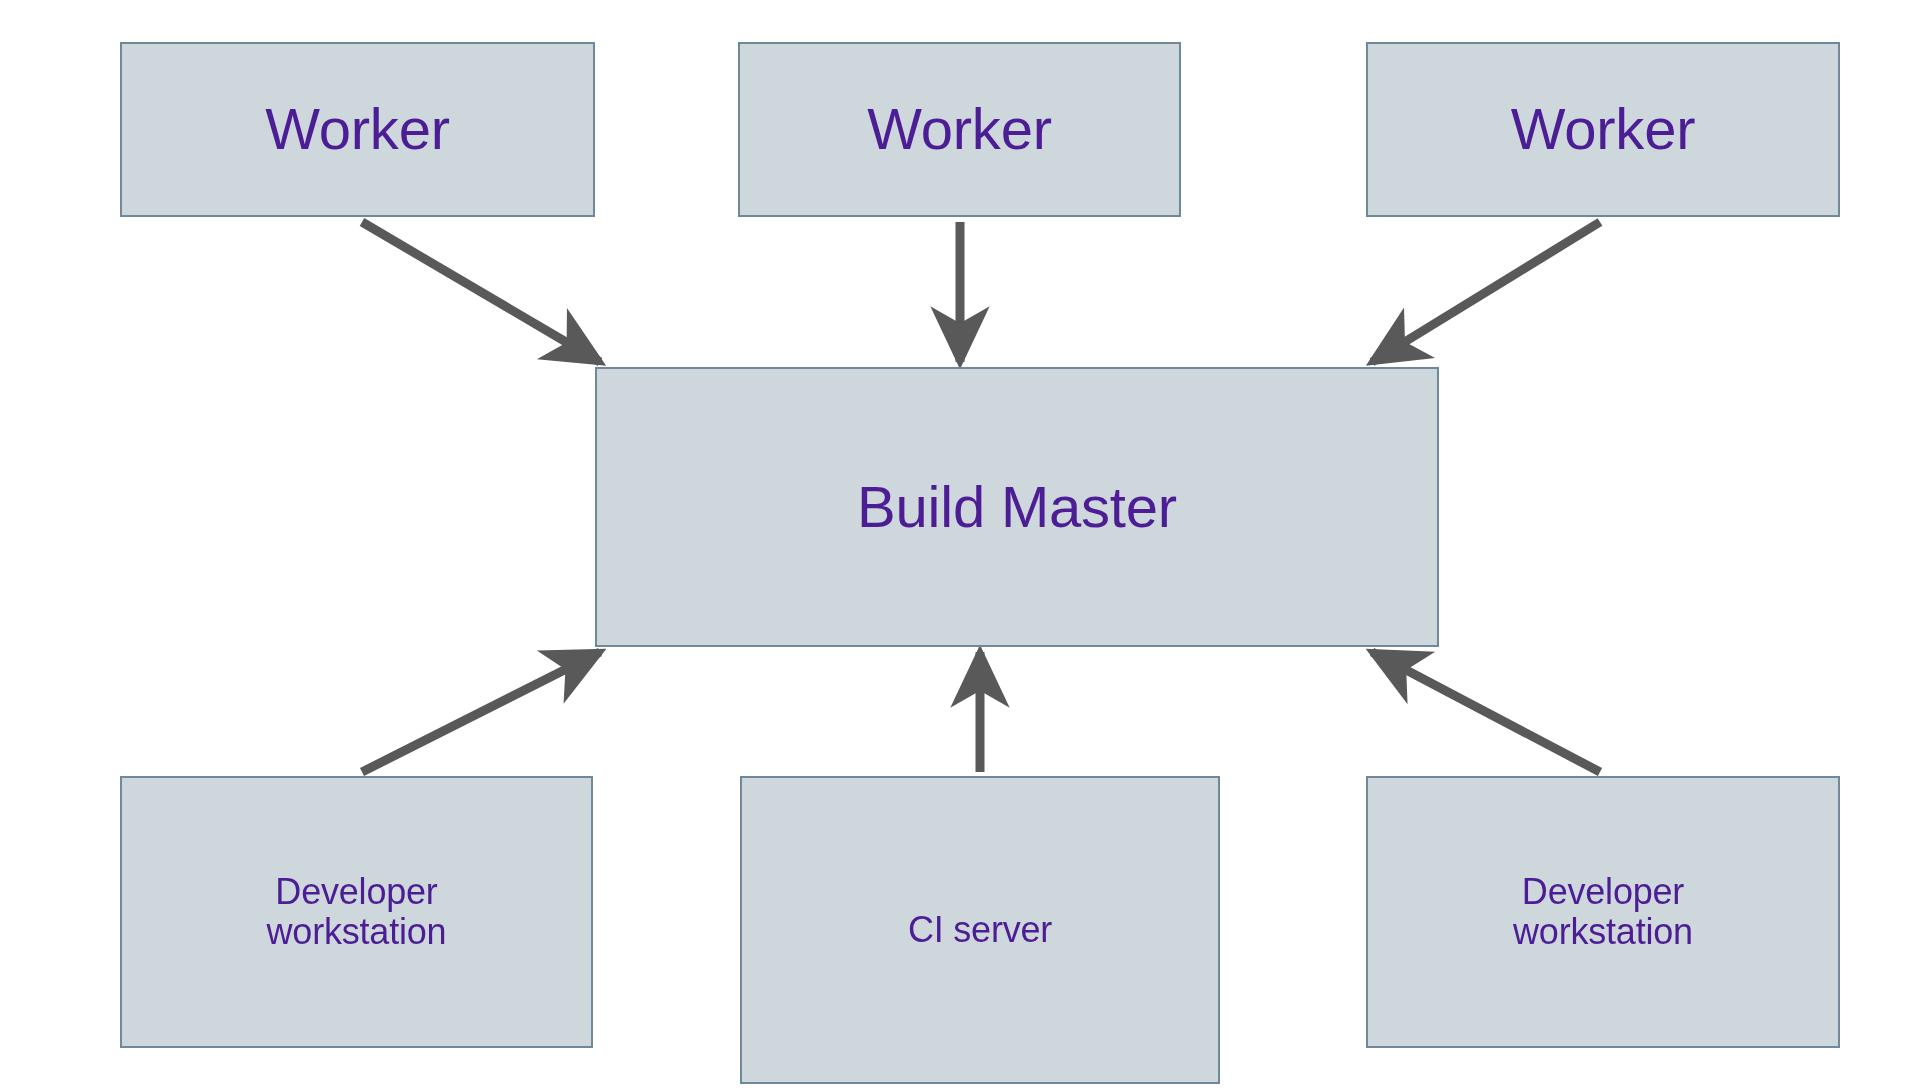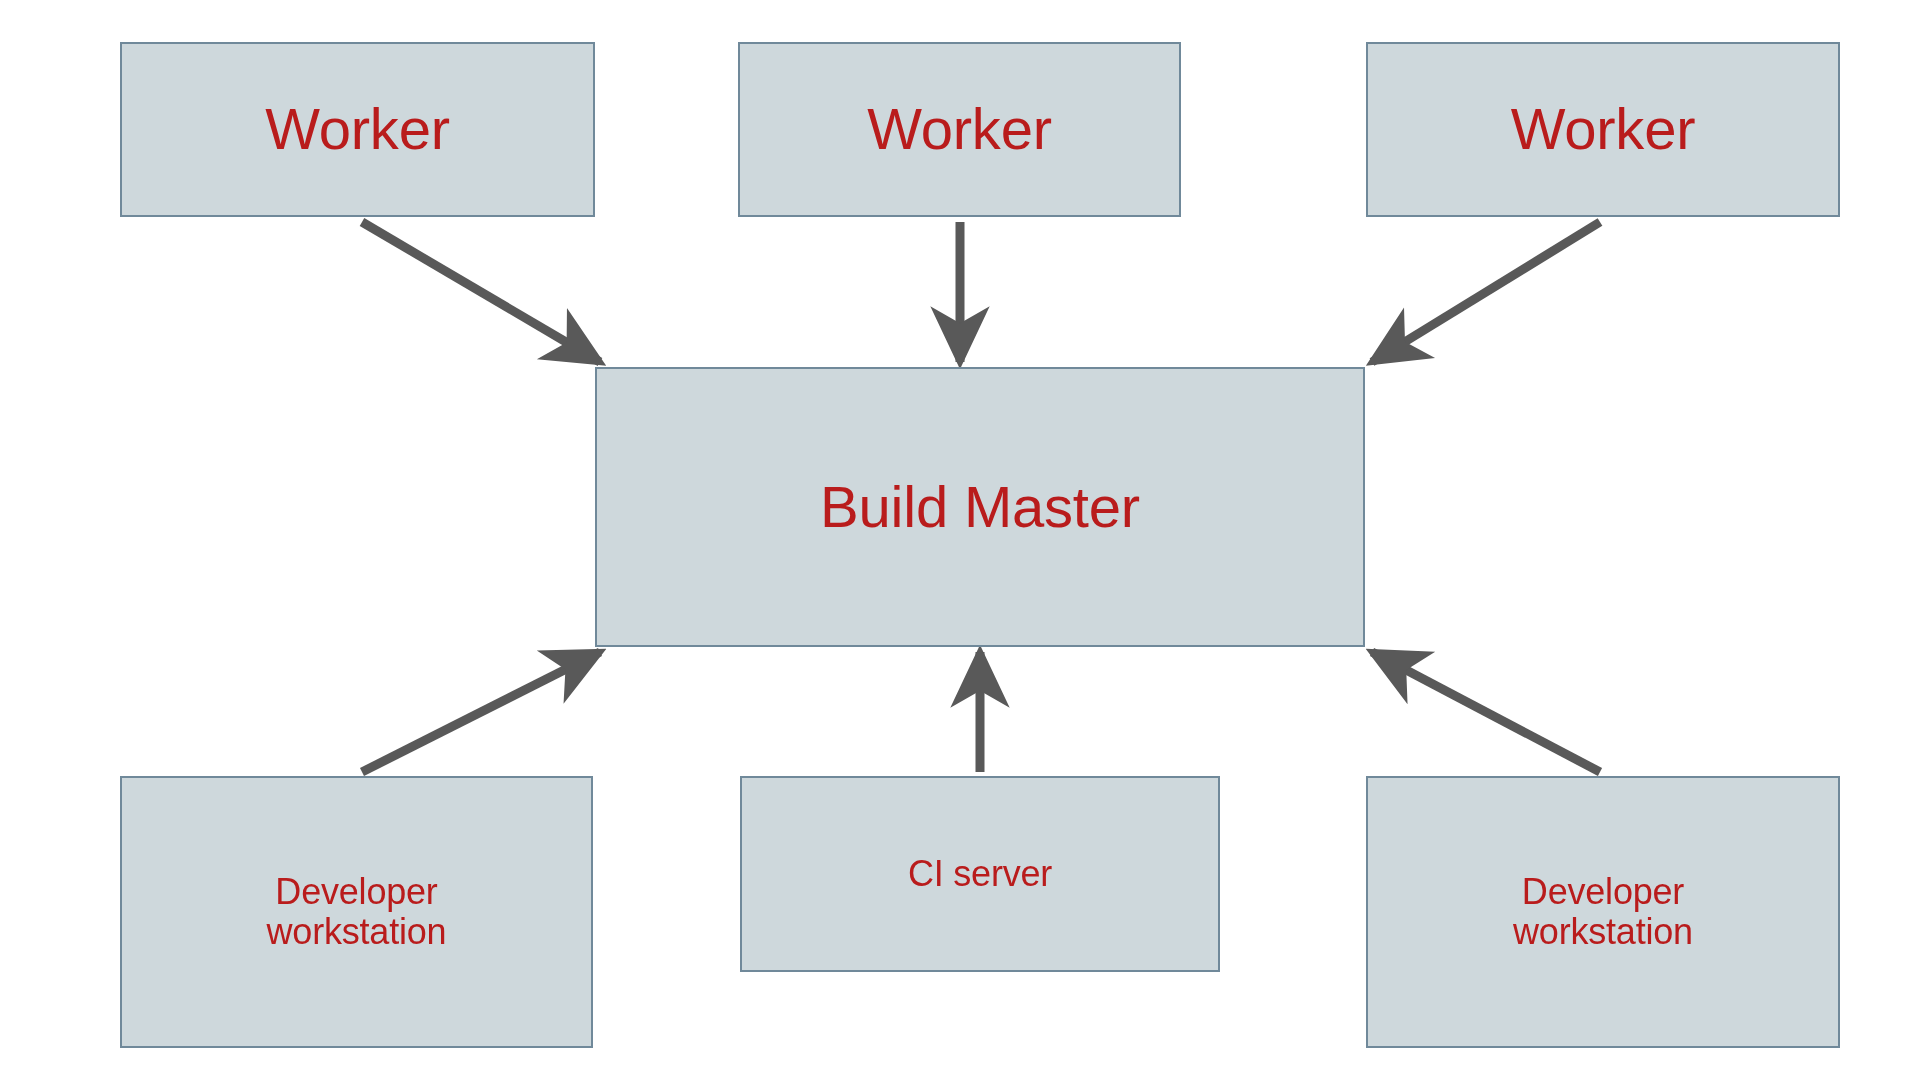--- a/index.html
+++ b/index.html
@@ -33,21 +33,21 @@
     display: flex;
     align-items: center;
     justify-content: center;
     text-align: center;
     color: #000000;
     z-index: 2;
   }
   .node-label {
     font-family: "Liberation Sans", sans-serif;
     font-weight: 400;
-    color: #b91c1c;
+    color: #4c1d95;
     line-height: 1.12;
     letter-spacing: -0.2px;
     white-space: pre-line;
     padding: 0 6px;
   }
   .size-lg { font-size: 58px; }
   .size-md { font-size: 36px; }
 </style>
 </head>
 <body>
@@ -79,30 +79,30 @@
   </div>
 
   <div class="node" style="left:738px; top:42px; width:443px; height:175px;">
     <span class="node-label size-lg">Worker</span>
   </div>
 
   <div class="node" style="left:1366px; top:42px; width:474px; height:175px;">
     <span class="node-label size-lg">Worker</span>
   </div>
 
-  <div class="node" style="left:595px; top:367px; width:770px; height:280px;">
+  <div class="node" style="left:595px; top:367px; width:844px; height:280px;">
     <span class="node-label size-lg">Build Master</span>
   </div>
 
   <div class="node" style="left:120px; top:776px; width:473px; height:272px;">
     <span class="node-label size-md">Developer
 workstation</span>
   </div>
 
-  <div class="node" style="left:740px; top:776px; width:480px; height:196px;">
+  <div class="node" style="left:740px; top:776px; width:480px; height:308px;">
     <span class="node-label size-md">CI server</span>
   </div>
 
   <div class="node" style="left:1366px; top:776px; width:474px; height:272px;">
     <span class="node-label size-md">Developer
 workstation</span>
   </div>
 
 </div>
 

